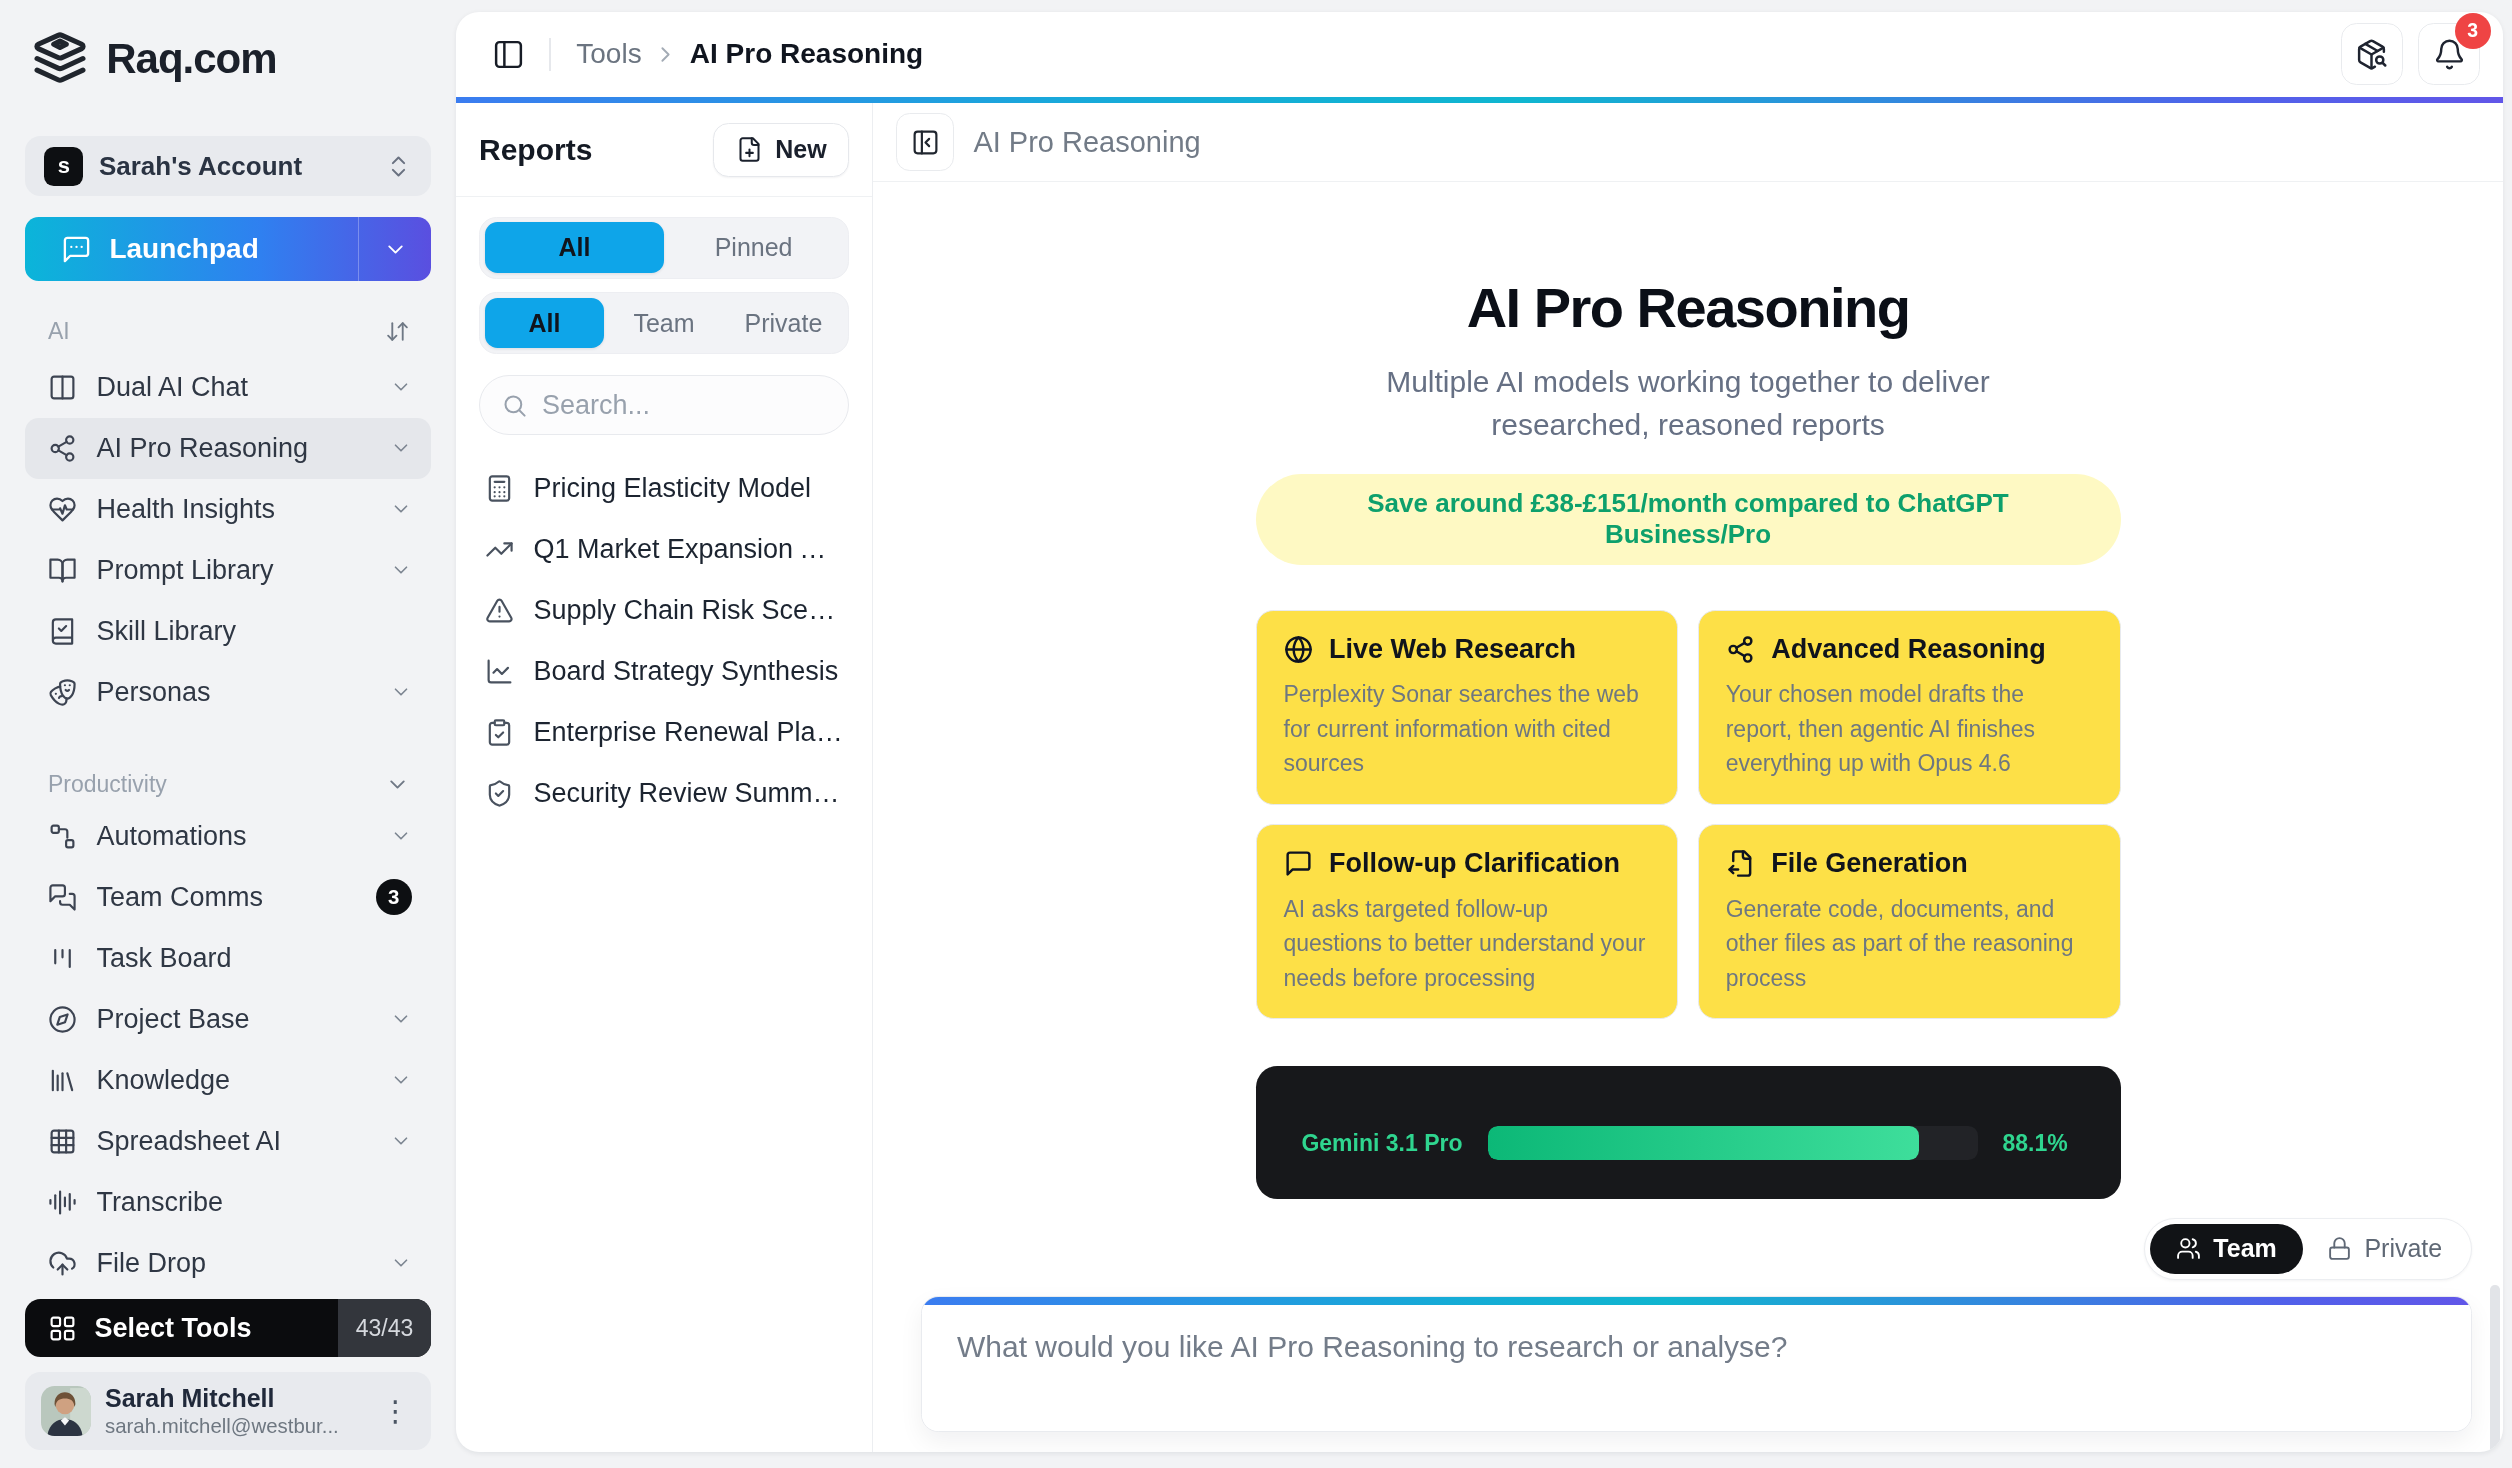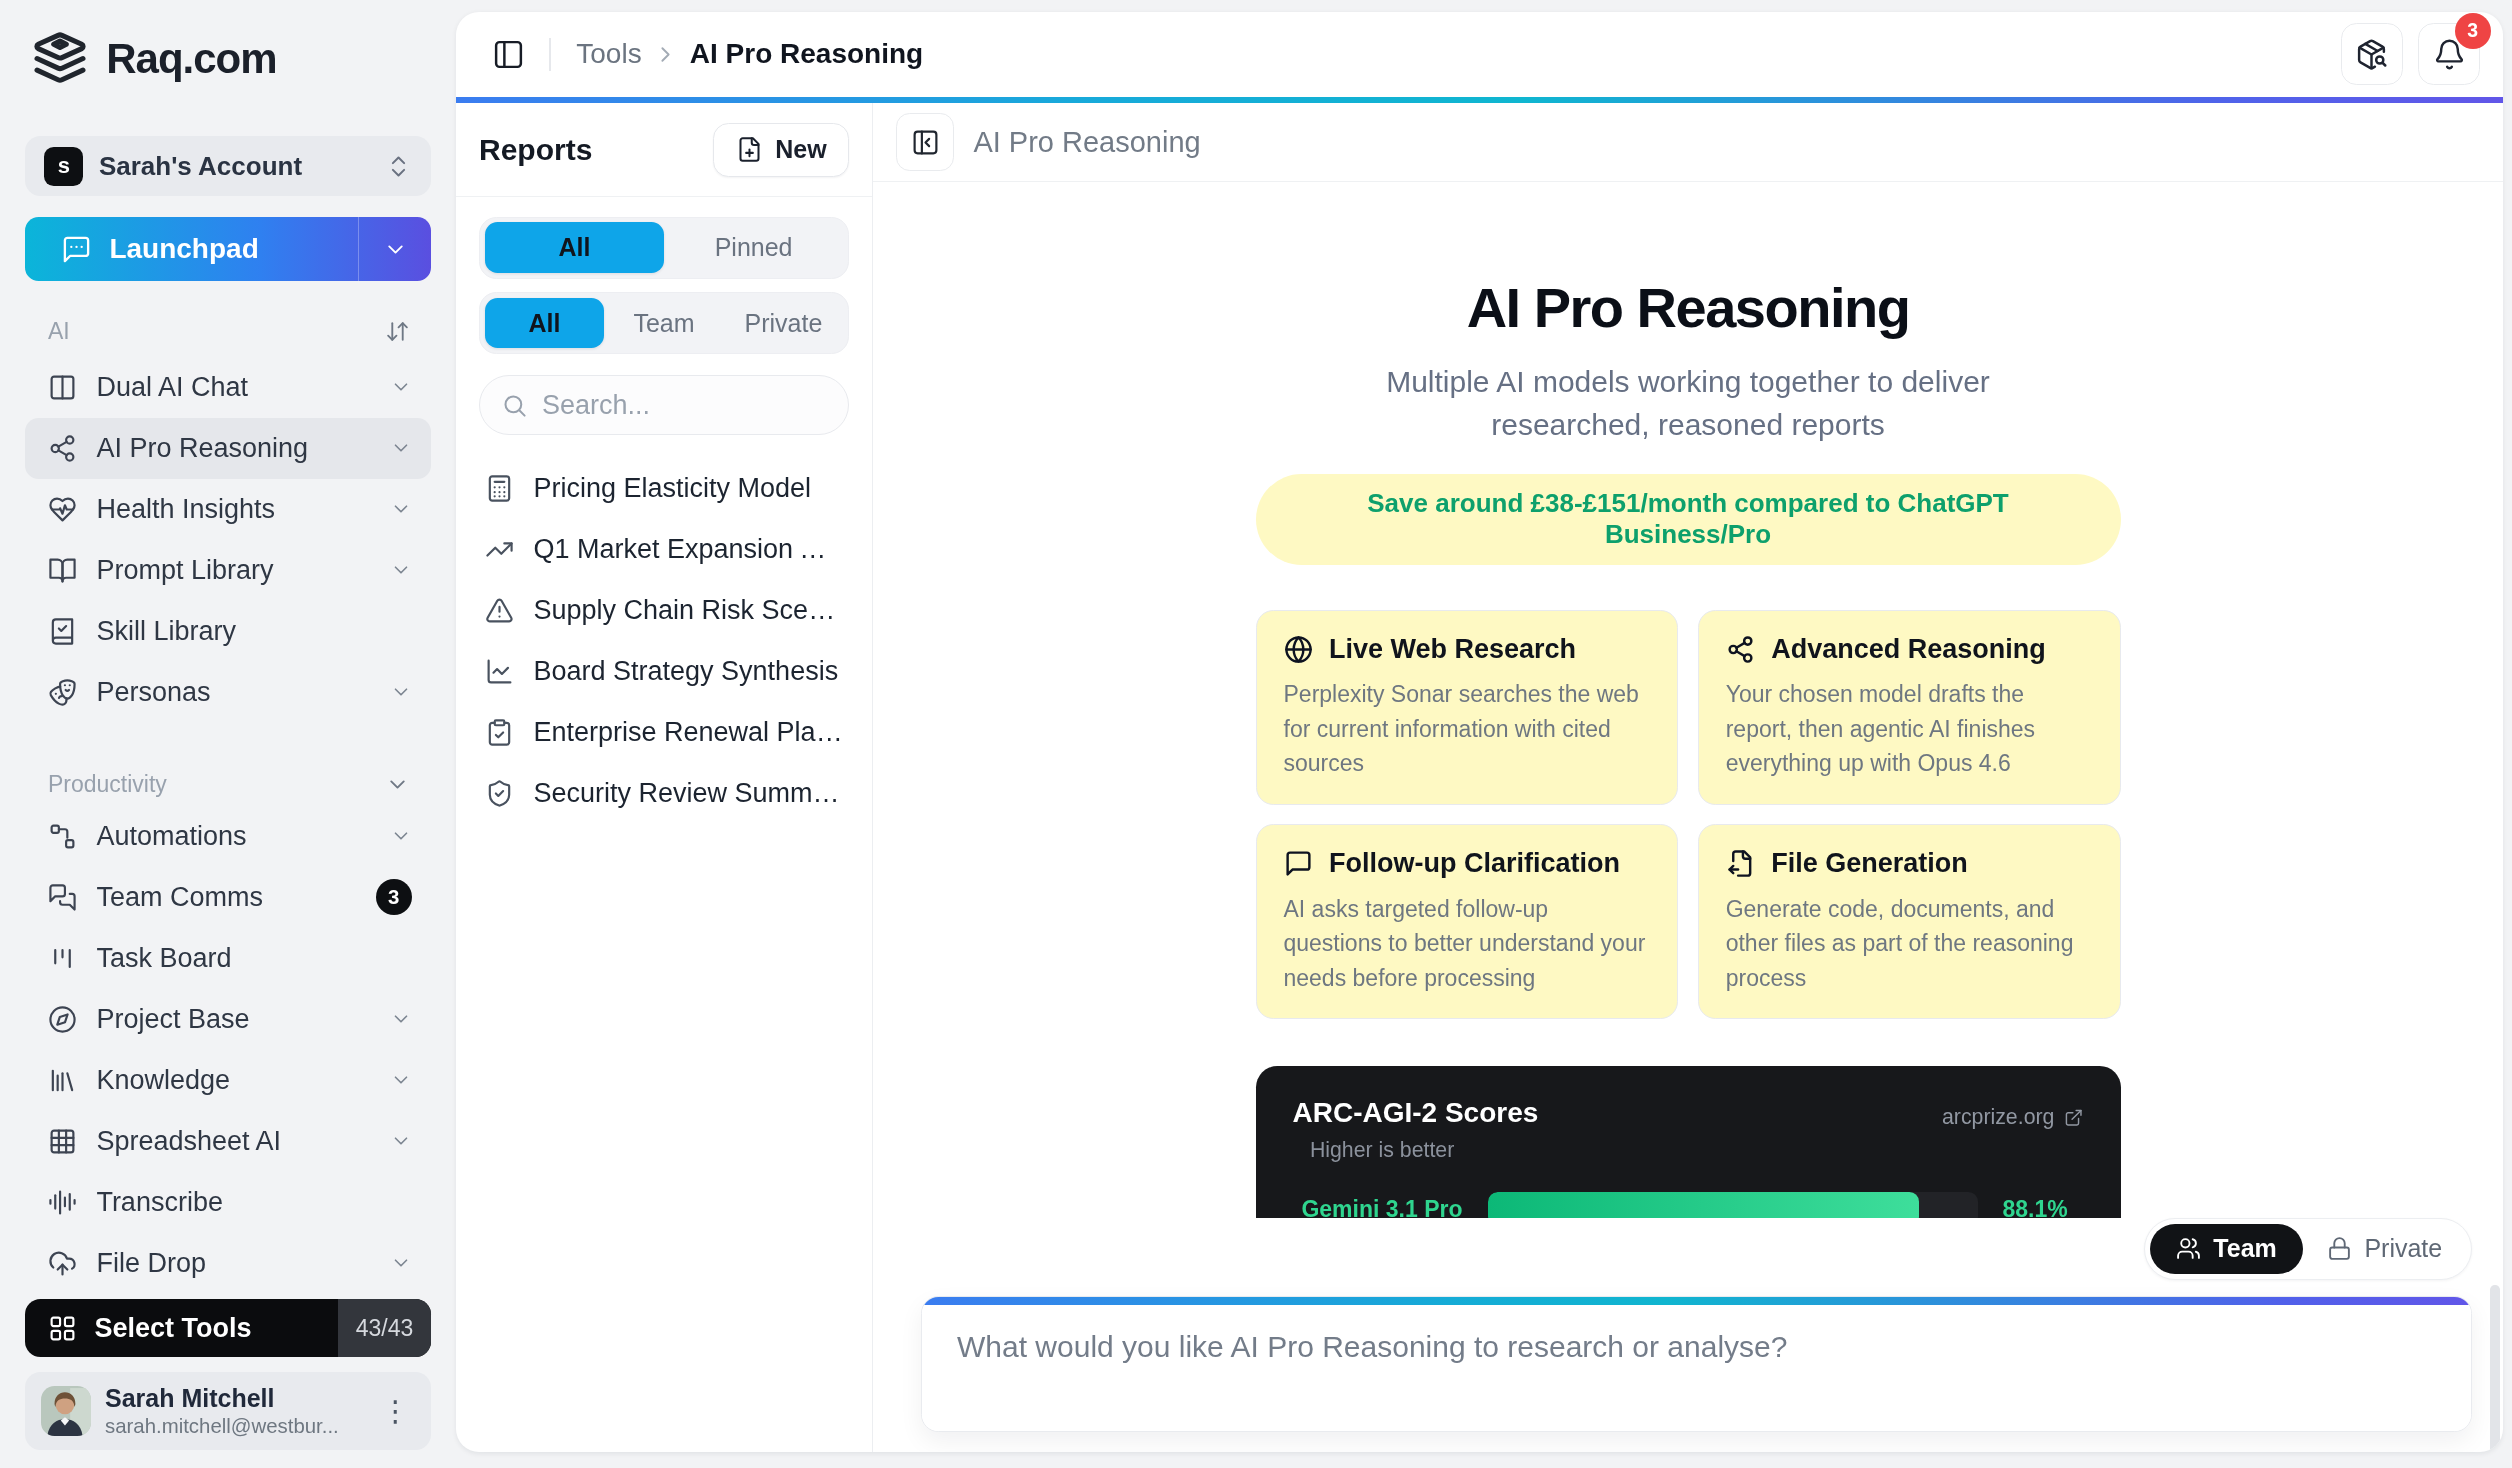--- a/index.html
+++ b/index.html
@@ -129,21 +129,21 @@
   .pane-title { font-size:29px; font-weight:500; color:#727b87; }
 
   .hero-scroll { flex:1; overflow:hidden; }
   .hero { width:865px; margin:0 auto; padding-top:93px; text-align:center; }
   .hero-title { font-size:56px; font-weight:800; letter-spacing:-1.5px; color:#0b0f17; }
   .hero-sub { margin:19.4px auto 0; max-width:678px; font-size:30px; line-height:1.45; color:#667084; }
   .savings-pill { display:inline-block; margin-top:27px; padding:14.5px 29px; border-radius:968px;
     background:#fef9c3; color:#0da06c; font-size:26px; font-weight:700; }
 
   .feature-grid { display:grid; grid-template-columns:1fr 1fr; gap:19.4px; margin-top:45px; text-align:left; }
-  .feature-card { background:#fef9c3; border:1.9px solid #e8eaee; border-radius:17.4px; padding:23px 27px; }
+  .feature-card { background:#fde047; border:1.9px solid #e8eaee; border-radius:17.4px; padding:23px 27px; }
   .feature-head { display:flex; align-items:center; gap:16.5px; }
   .feature-head .ic { width:29px; height:29px; color:#0e1320; stroke-width:2; }
   .feature-title { font-size:27px; font-weight:700; color:#10141c; }
   .feature-desc { margin-top:12.6px; font-size:23px; line-height:1.5; color:#6e7781; }
 
   .arc-card { margin-top:47px; background:#17181b; border-radius:21.3px; padding:31px 37px 39px; text-align:left; }
   .arc-head { display:flex; align-items:flex-start; justify-content:space-between; }
   .arc-title { font-size:28px; font-weight:700; color:#fff; }
   .arc-sub { margin:8.7px 0 0 17.4px; font-size:21.3px; color:#8b919c; }
   .arc-link { display:flex; align-items:center; gap:9.7px; color:#9298a3; font-size:21.3px; margin-top:7.8px; cursor:pointer; }
@@ -675,34 +675,20 @@
                     <path d="M10 17H3"></path>
                     <path d="m6 14-3 3 3 3"></path>
                   </svg>
                 <span class="feature-title">File Generation</span>
               </div>
               <div class="feature-desc">Generate code, documents, and other files as part of the reasoning process</div>
             </div>
           </div>
 
           <div class="arc-card">
-            <div class="arc-head">
-              <div>
-                <div class="arc-title">ARC-AGI-2 Scores</div>
-                <div class="arc-sub">Higher is better</div>
-              </div>
-              <span class="arc-link">
-                <span>arcprize.org</span>
-                <svg class="ic" viewBox="0 0 24 24">
-                    <path d="M15 3h6v6"></path>
-                    <path d="M10 14 21 3"></path>
-                    <path d="M18 13v6a2 2 0 0 1-2 2H5a2 2 0 0 1-2-2V8a2 2 0 0 1 2-2h6"></path>
-                  </svg>
-              </span>
-            </div>
             <div class="arc-rows">
               <div class="arc-row">
                 <span class="arc-label hl">Gemini 3.1 Pro</span>
                 <span class="arc-track">
                     <span class="arc-fill hl" style="display: block; width: 88.1%;"></span>
                   </span>
                 <span class="arc-value hl">88.1%</span>
               </div>
 
             </div>

